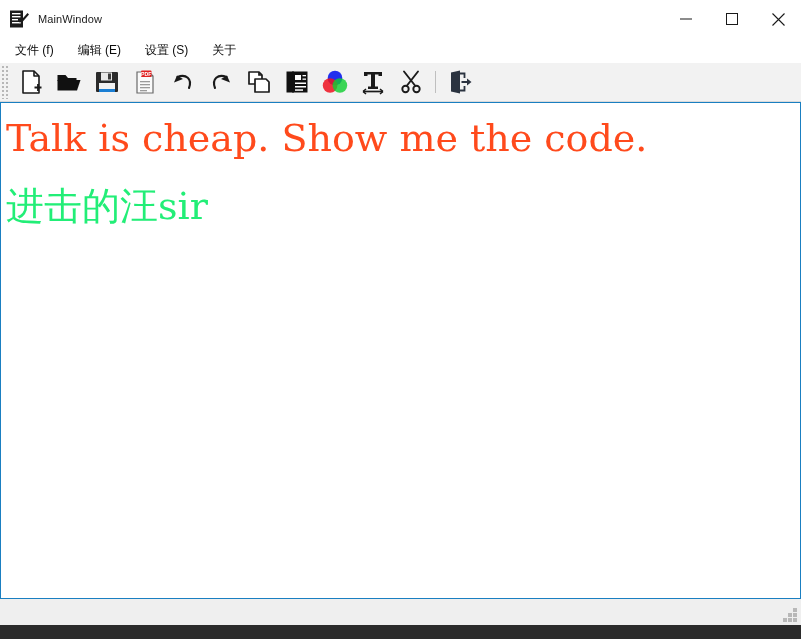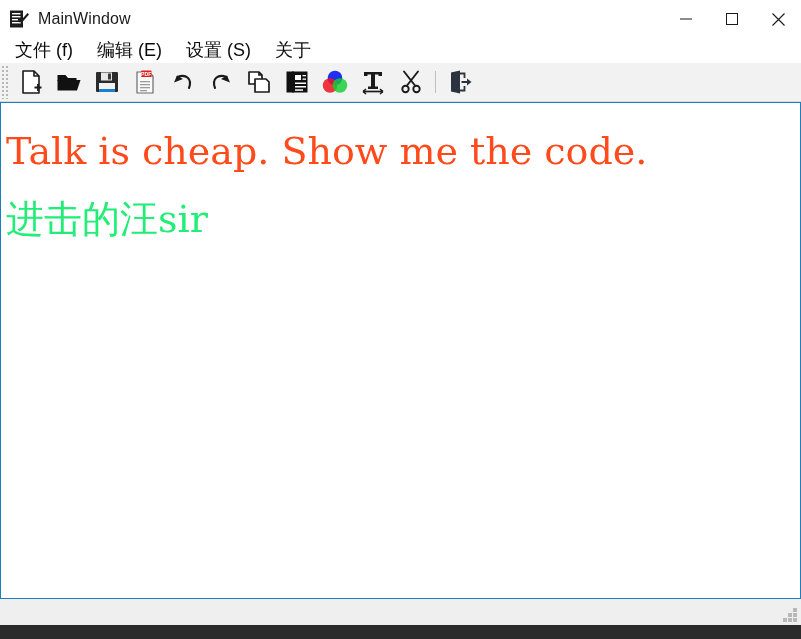--- a/index.html
+++ b/index.html
@@ -35,21 +35,21 @@
   }
   .title-icon {
     width: 22px;
     height: 22px;
     margin-left: 8px;
     margin-right: 8px;
     flex: 0 0 auto;
     display: block;
   }
   .title-text {
-    font-size: 16px;
+    font-size: 11px;
     color: #1a1a1a;
     letter-spacing: 0.1px;
     font-family: "Liberation Sans", sans-serif;
   }
   .win-controls {
     position: absolute;
     right: 0;
     top: 0;
     height: 38px;
     display: flex;
@@ -67,21 +67,21 @@
   
   .menubar {
     height: 25px;
     min-height: 25px;
     background: #ffffff;
     display: flex;
     align-items: center;
     padding-left: 6px;
   }
   .menu-item {
-    font-size: 18px;
+    font-size: 12px;
     color: #0a0a0a;
     padding: 2px 9px 3px 9px;
     margin-right: 6px;
     white-space: nowrap;
     cursor: default;
     font-family: "Liberation Sans", sans-serif;
   }
 
   
   .toolbar {
@@ -132,21 +132,21 @@
     flex: 1 1 auto;
     padding: 0;
     background: #ffffff;
     display: flex;
     min-height: 0;
   }
   .editor {
     flex: 1 1 auto;
     border: 1px solid #1a7fc1;
     background: #ffffff;
-    padding: 21px 5px 4px 5px;
+    padding: 8px 5px 4px 5px;
     overflow: hidden;
     box-sizing: border-box;
     outline: none;
   }
   .line {
     white-space: pre;
     font-family: "DejaVu Serif", "Liberation Serif", serif;
     line-height: 1.0;
   }
   .line-1 {

